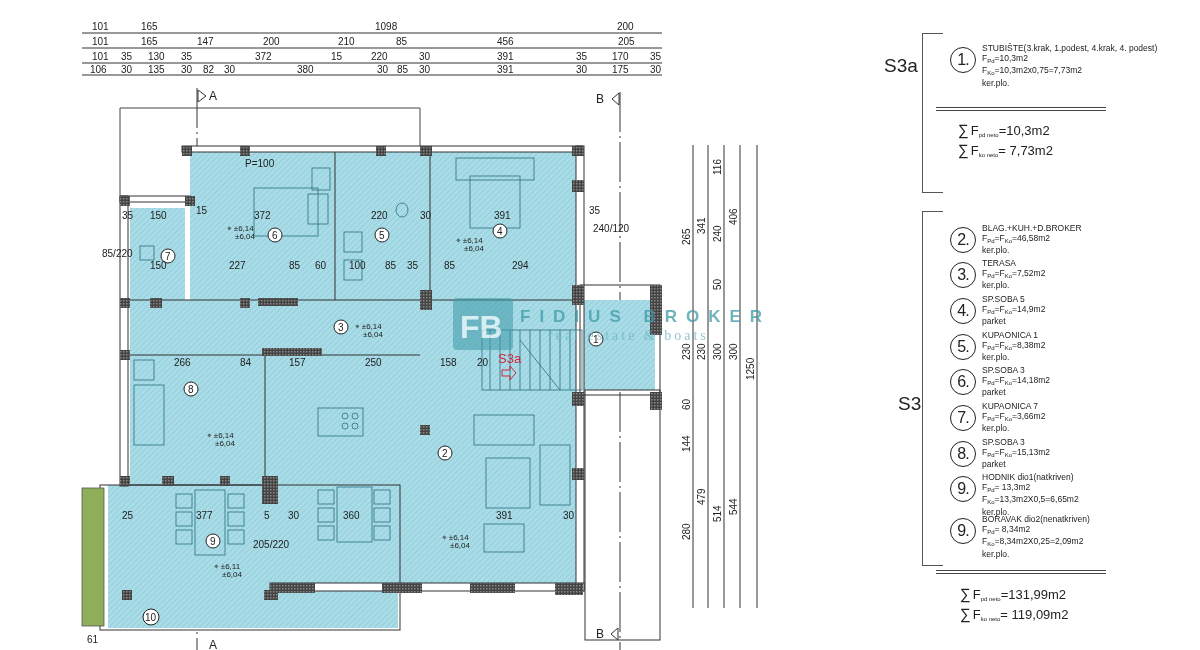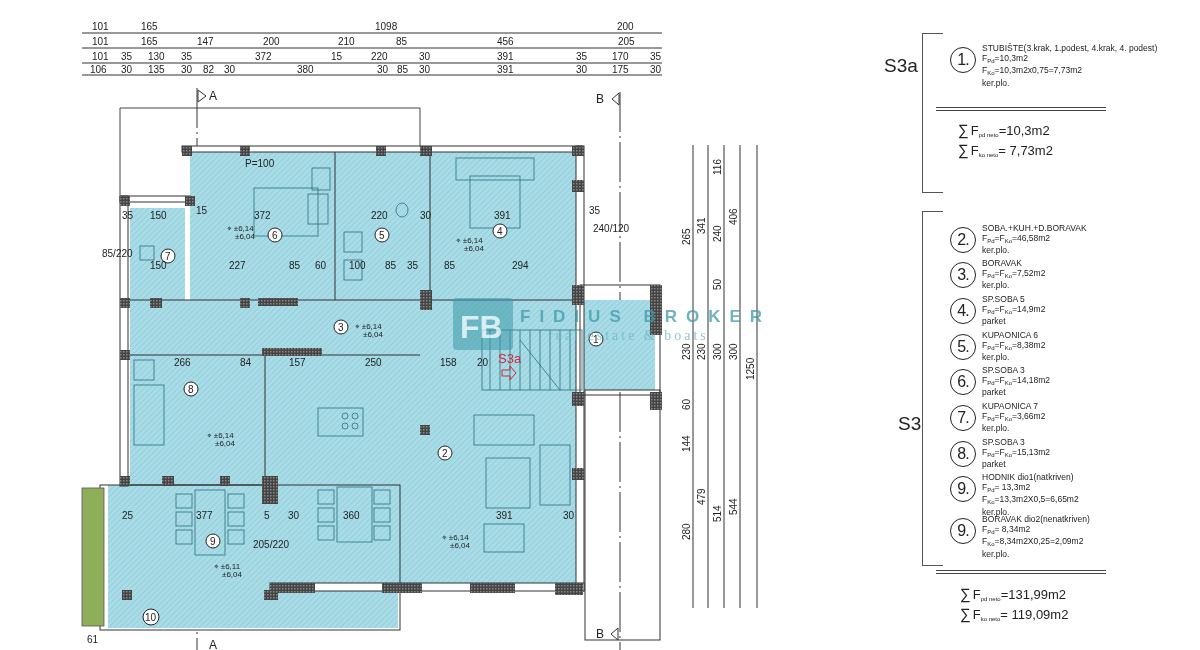--- a/index.html
+++ b/index.html
@@ -348,51 +348,51 @@
       <div>STUBIŠTE(3.krak, 1.podest, 4.krak, 4. podest)</div>
       <div><span>F</span><span class="sub">Pd</span><span>=10,3m2</span></div>
       <div><span>F</span><span class="sub">Ko</span><span>=10,3m2x0,75=7,73m2</span></div>
       <div>ker.plo.</div>
     </div>
   </div>
   <div class="double-rule" style="left:76px; top:107px; width:170px;"></div>
   <div class="sum-line" style="left:98px; top:121px;"><span class="sig">∑</span>F<span class="sub-small">pd neto</span><span>=10,3m2</span></div>
   <div class="sum-line" style="left:98px; top:141px;"><span class="sig">∑</span>F<span class="sub-small">ko neto</span><span>= 7,73m2</span></div>
 
-  <div class="group-label" style="left:38px; top:413px;">S3</div>
+  <div class="group-label" style="left:38px; top:393px;">S3</div>
   <div class="bracket" style="left:62px; top:211px; height:355px;"></div>
 
   <div class="entry" style="top:224px;">
     <div class="entry-circle">2.</div>
     <div class="entry-text">
-        <div>SOBA.+KUH.+D.BORAVAK</div>
+        <div>BLAG.+KUH.+D.BROKER</div>
         <div>F<span class="sub">Pd</span>=F<span class="sub">Ko</span><span>=46,58m2</span></div>
         <div>ker.plo.</div>
       </div>
   </div>
   <div class="entry" style="top:259px;">
     <div class="entry-circle">3.</div>
     <div class="entry-text">
-        <div>BORAVAK</div>
+        <div>TERASA</div>
         <div>F<span class="sub">Pd</span>=F<span class="sub">Ko</span><span>=7,52m2</span></div>
         <div>ker.plo.</div>
       </div>
   </div>
   <div class="entry" style="top:295px;">
     <div class="entry-circle">4.</div>
     <div class="entry-text">
         <div>SP.SOBA 5</div>
         <div>F<span class="sub">Pd</span>=F<span class="sub">Ko</span><span>=14,9m2</span></div>
         <div>parket</div>
       </div>
   </div>
   <div class="entry" style="top:331px;">
     <div class="entry-circle">5.</div>
     <div class="entry-text">
-        <div>KUPAONICA 6</div>
+        <div>KUPAONICA 1</div>
         <div>F<span class="sub">Pd</span>=F<span class="sub">Ko</span><span>=8,38m2</span></div>
         <div>ker.plo.</div>
       </div>
   </div>
   <div class="entry" style="top:366px;">
     <div class="entry-circle">6.</div>
     <div class="entry-text">
         <div>SP.SOBA 3</div>
         <div>F<span class="sub">Pd</span>=F<span class="sub">Ko</span><span>=14,18m2</span></div>
         <div>parket</div>

